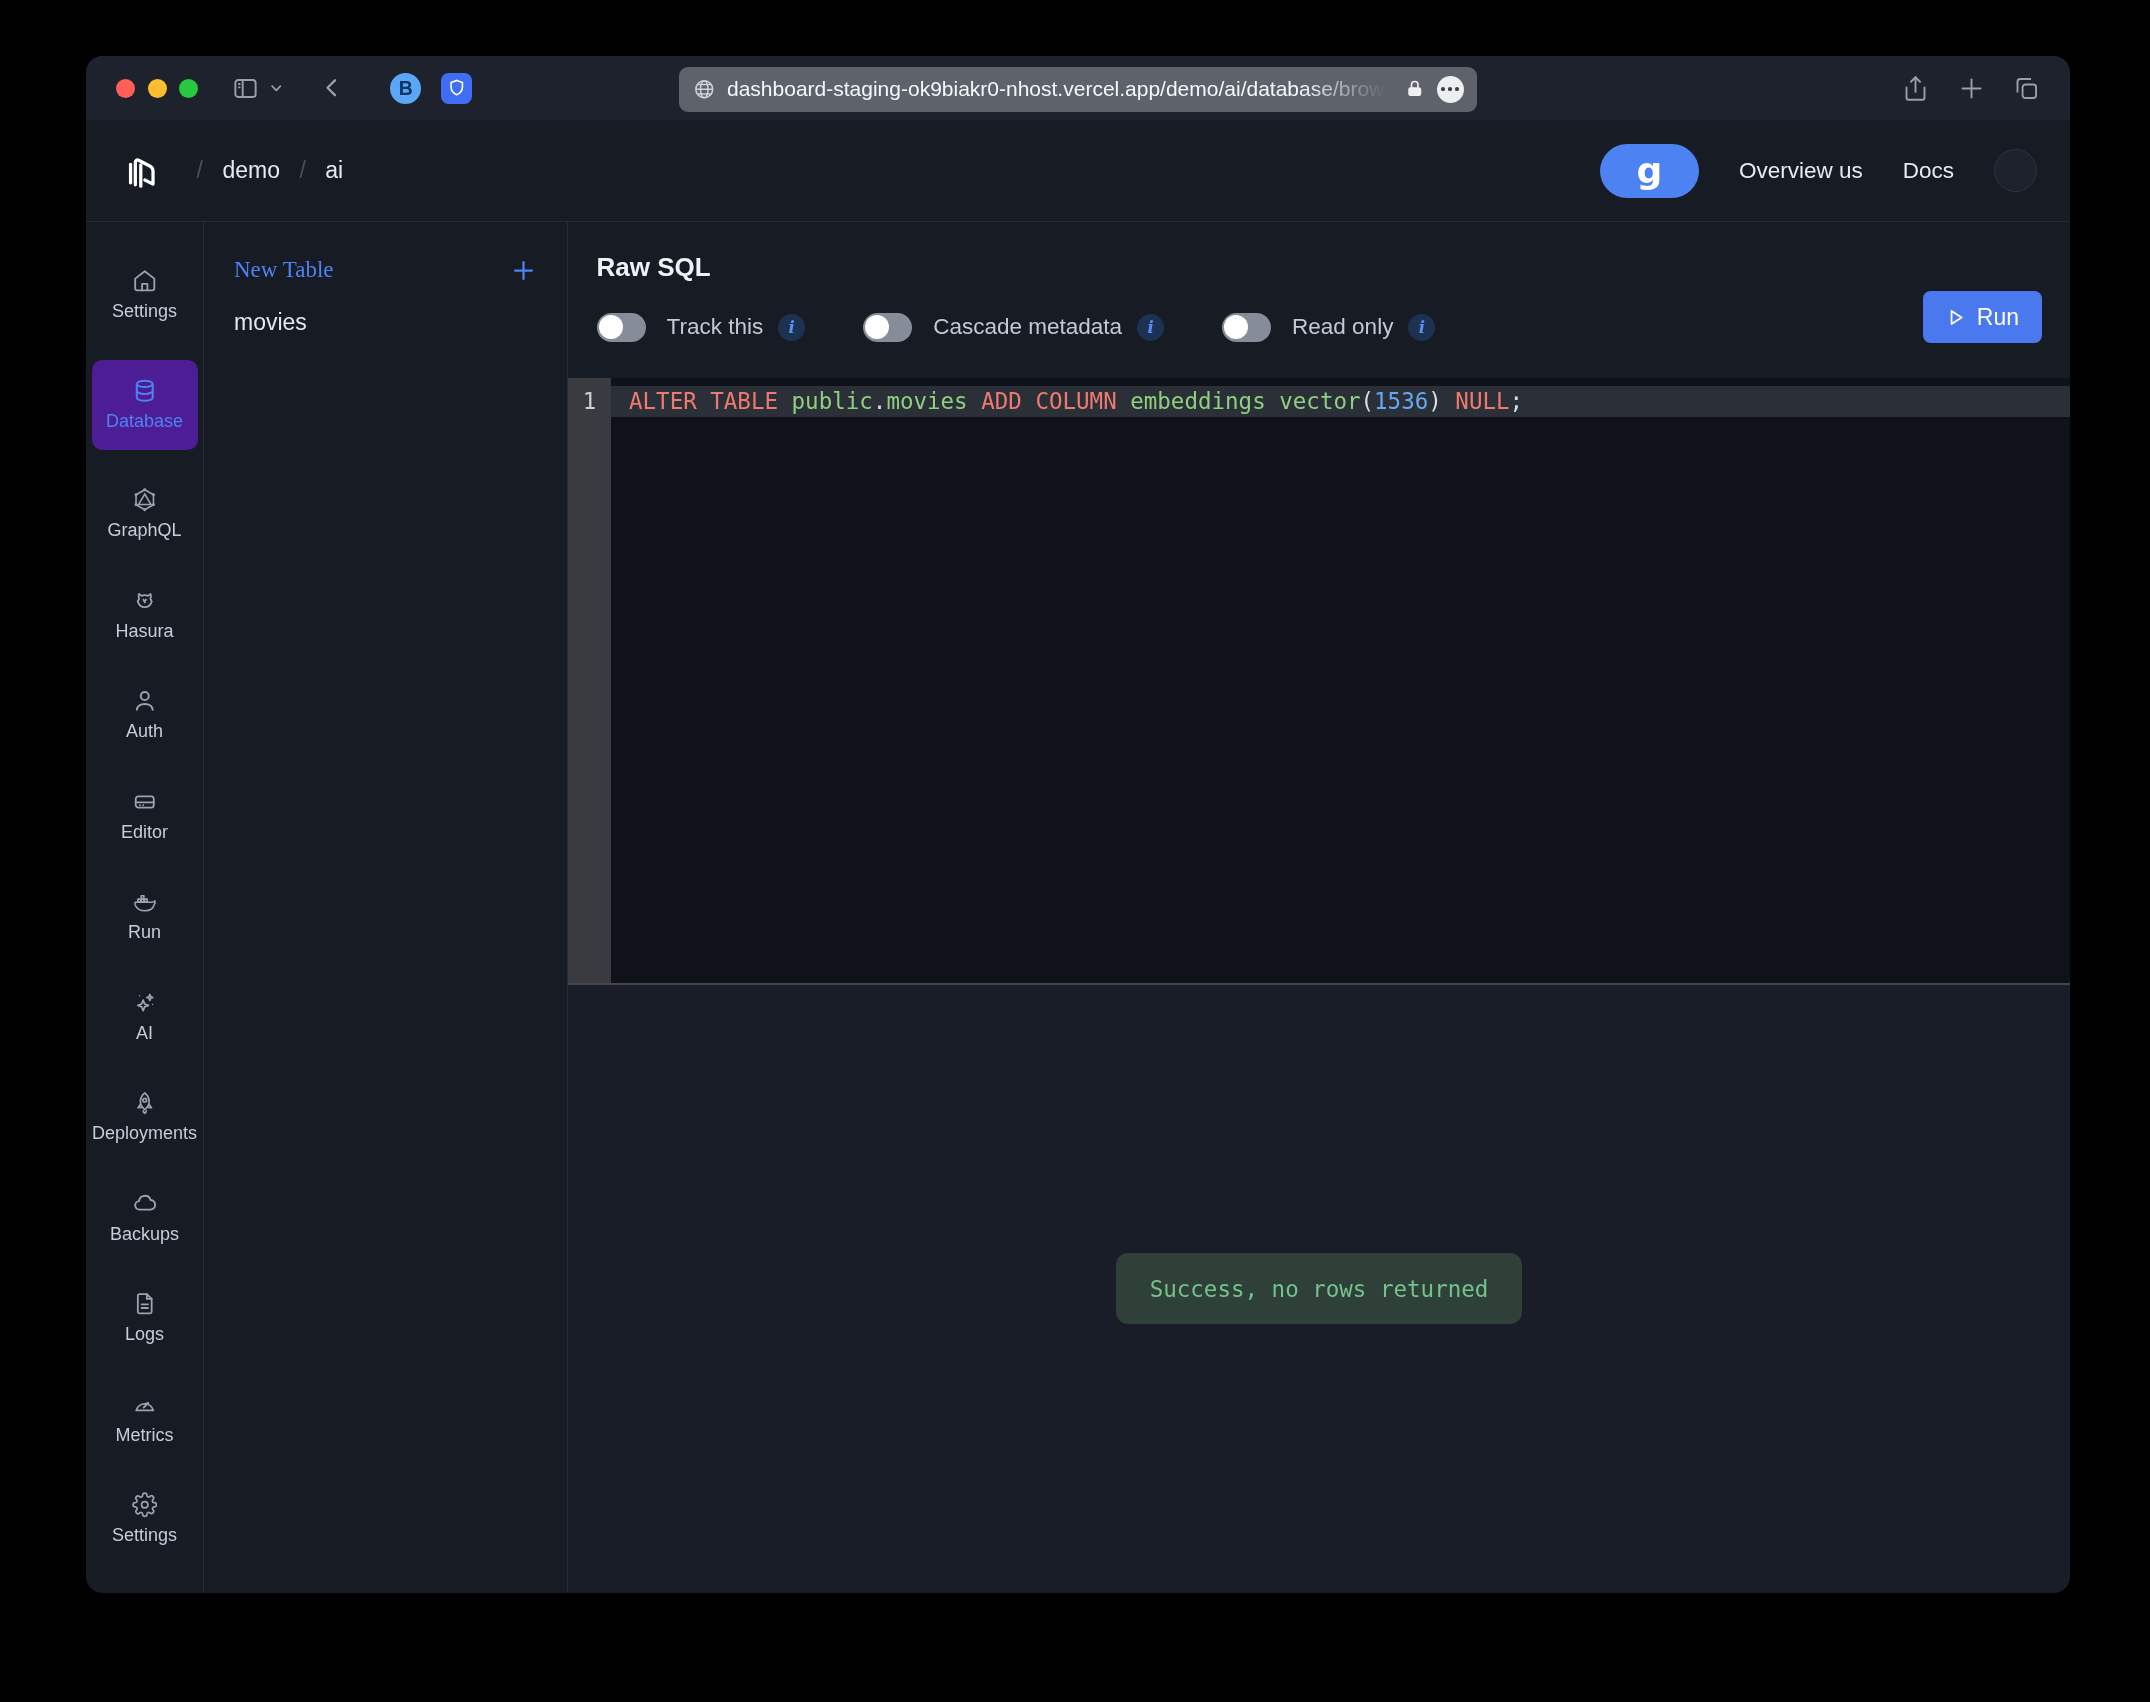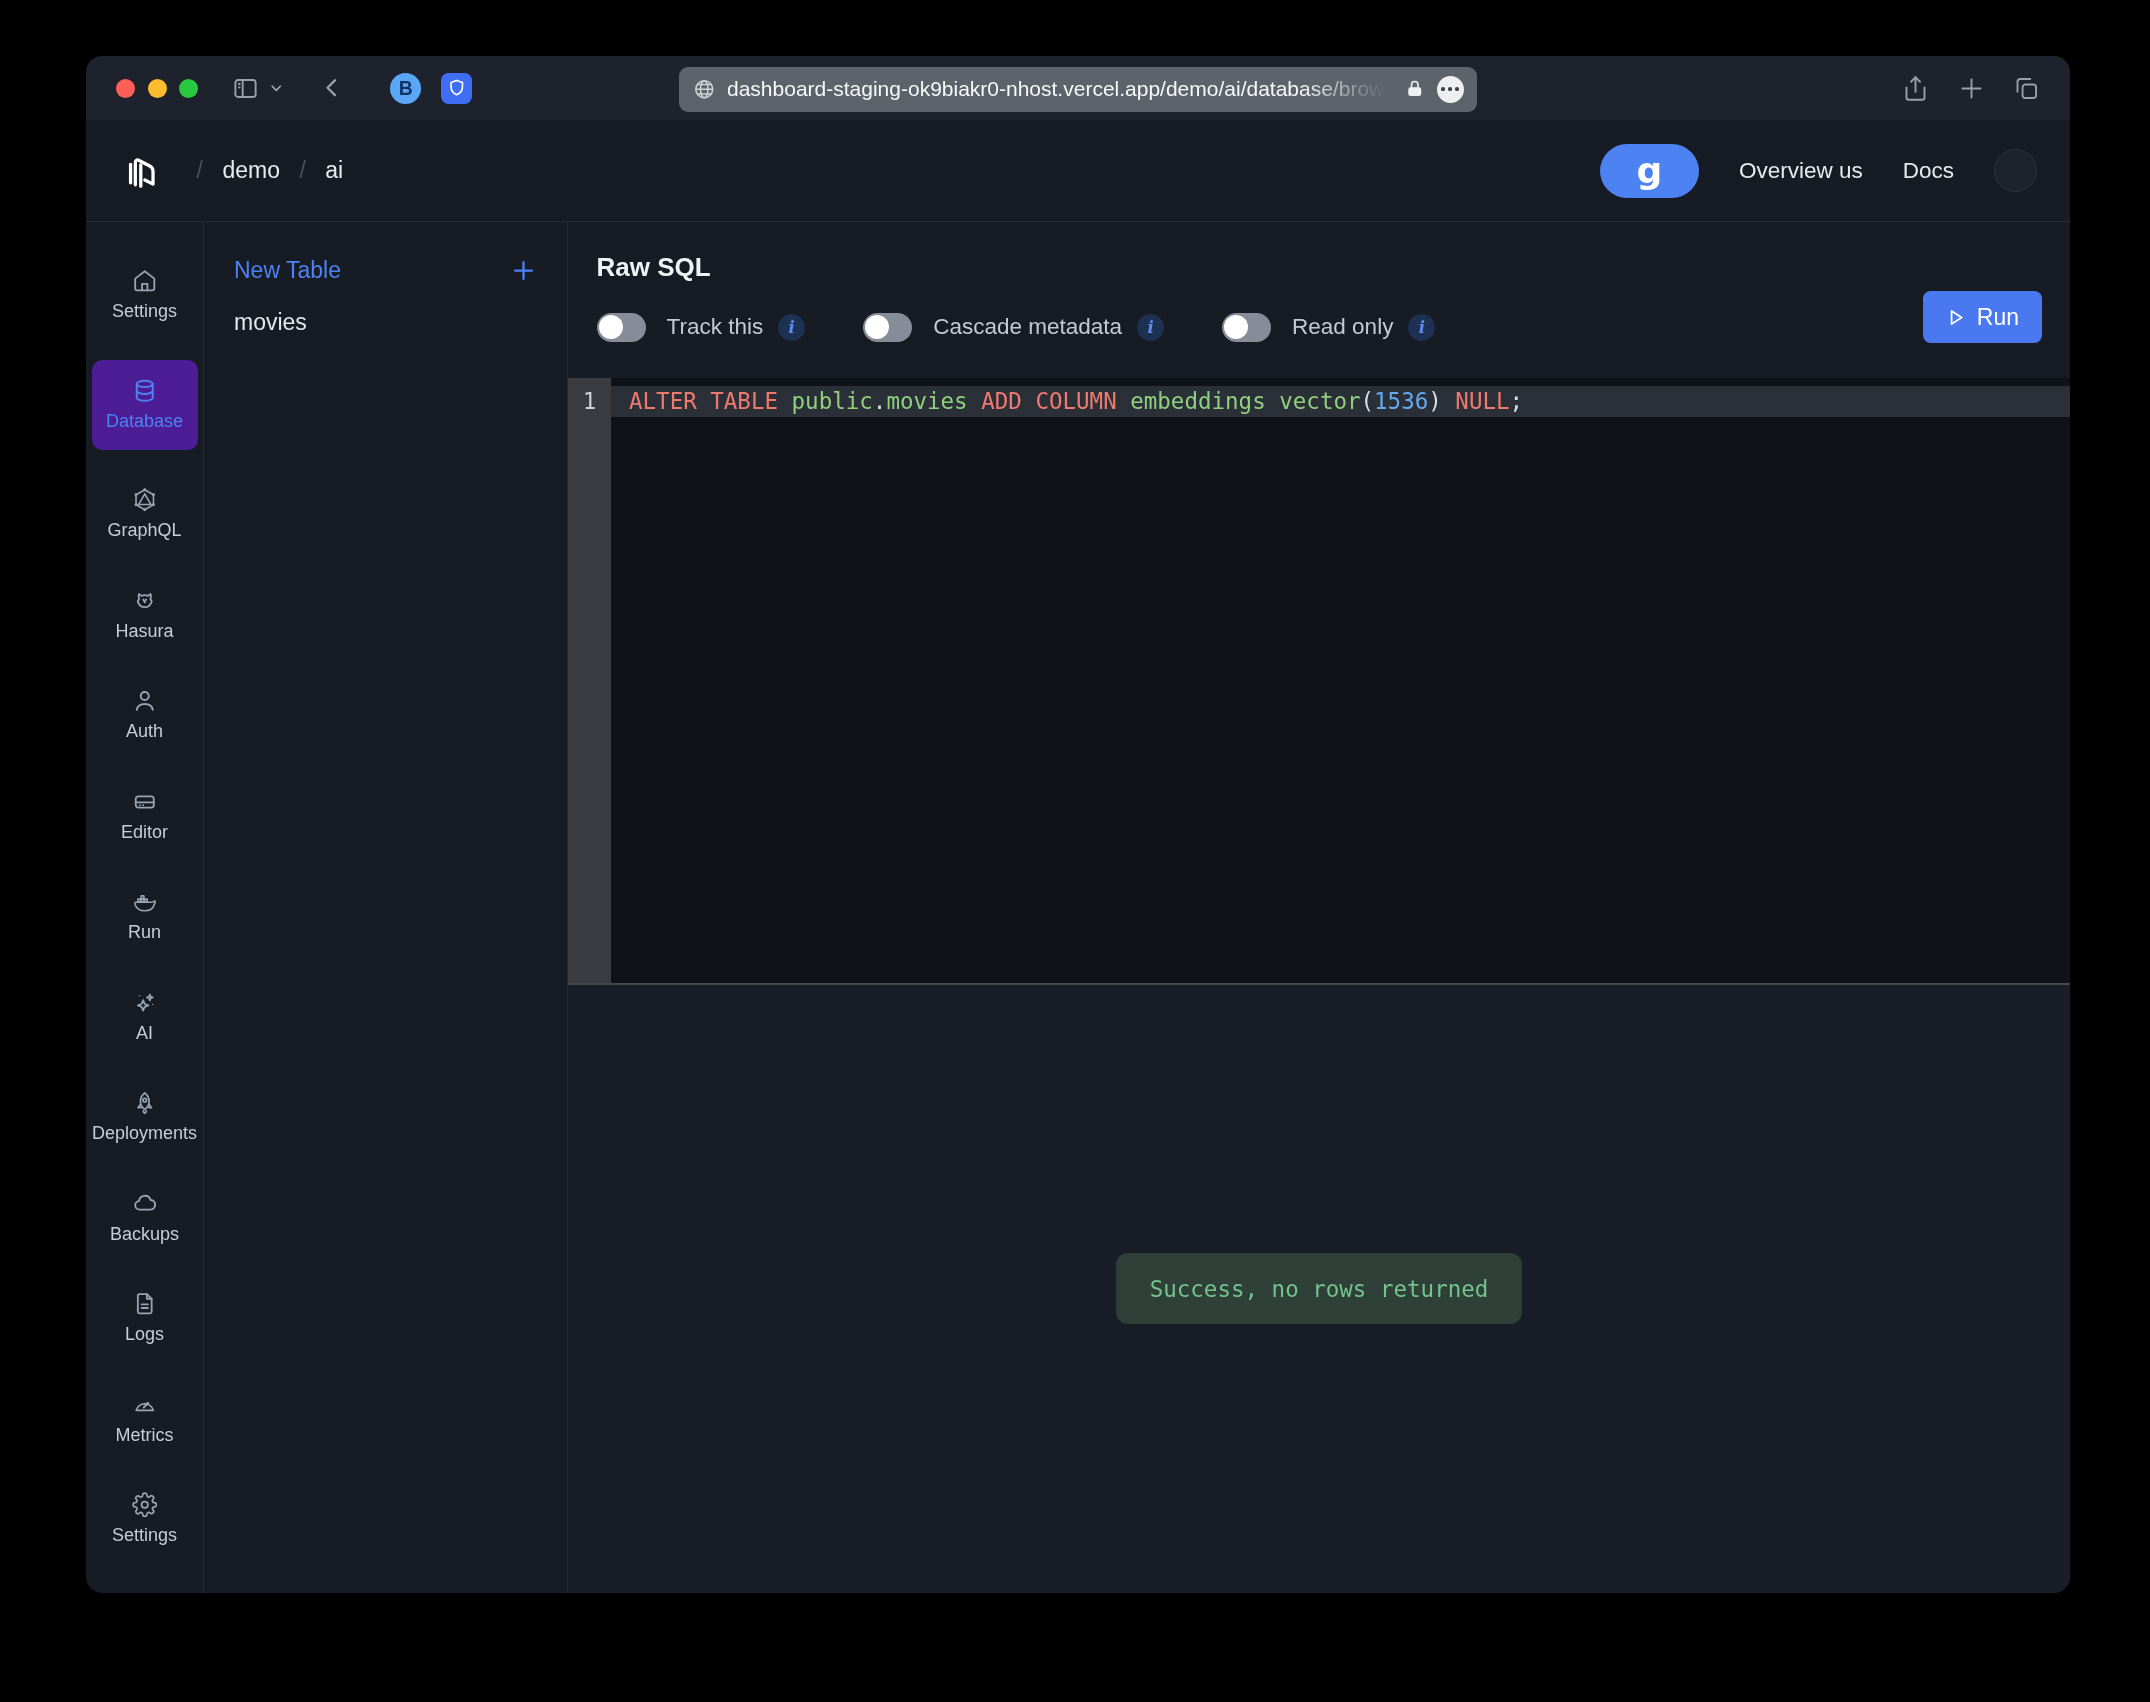--- a/index.html
+++ b/index.html
@@ -66,21 +66,21 @@
 
   
   .table-panel { width:364px; flex:0 0 364px; border-right:1.5px solid #262b35;
                  display:flex; flex-direction:column; }
   .schema-select { margin:27px 30px 0; height:55px; border:1.5px solid #363c46; border-radius:7.5px;
                    display:flex; align-items:center; padding:0 19.5px; font-size:23px; cursor:pointer; }
   .schema-prefix { color:#7b828e; }
   .schema-name { color:#e9ecf1; font-weight:600; }
   .schema-select .chev { margin-left:auto; color:#9aa1ac; display:flex; }
   .new-table-row { margin-top:22.5px; padding:12px 30px; display:flex; align-items:center; cursor:pointer; }
-  .new-table-label { color:var(--accent,#4d82f3); font-size:23px; }
+  .new-table-label { color:var(--accent,#4d82f3); font-size:23px;font-family:Liberation Serif, serif; }
   .plus-ic { margin-left:auto; color:var(--accent,#4d82f3); display:flex; }
   .table-row { padding:13.5px 30px; font-size:23px; color:#e4e8ee; cursor:pointer; }
   .panel-spacer { flex:1; }
   .sql-editor-bar { height:57px; flex:0 0 57px; border-top:1.5px solid #2c313c; background:#20252f;
                     display:flex; align-items:center; justify-content:center; gap:16.5px; cursor:pointer; }
   .sql-editor-bar .lbl { color:var(--accent,#4d82f3); font-size:23px; font-weight:600; }
   .term-ic { color:var(--accent,#4d82f3); display:flex; }
 
   
   .main { flex:1; display:flex; flex-direction:column; min-width:0; }

